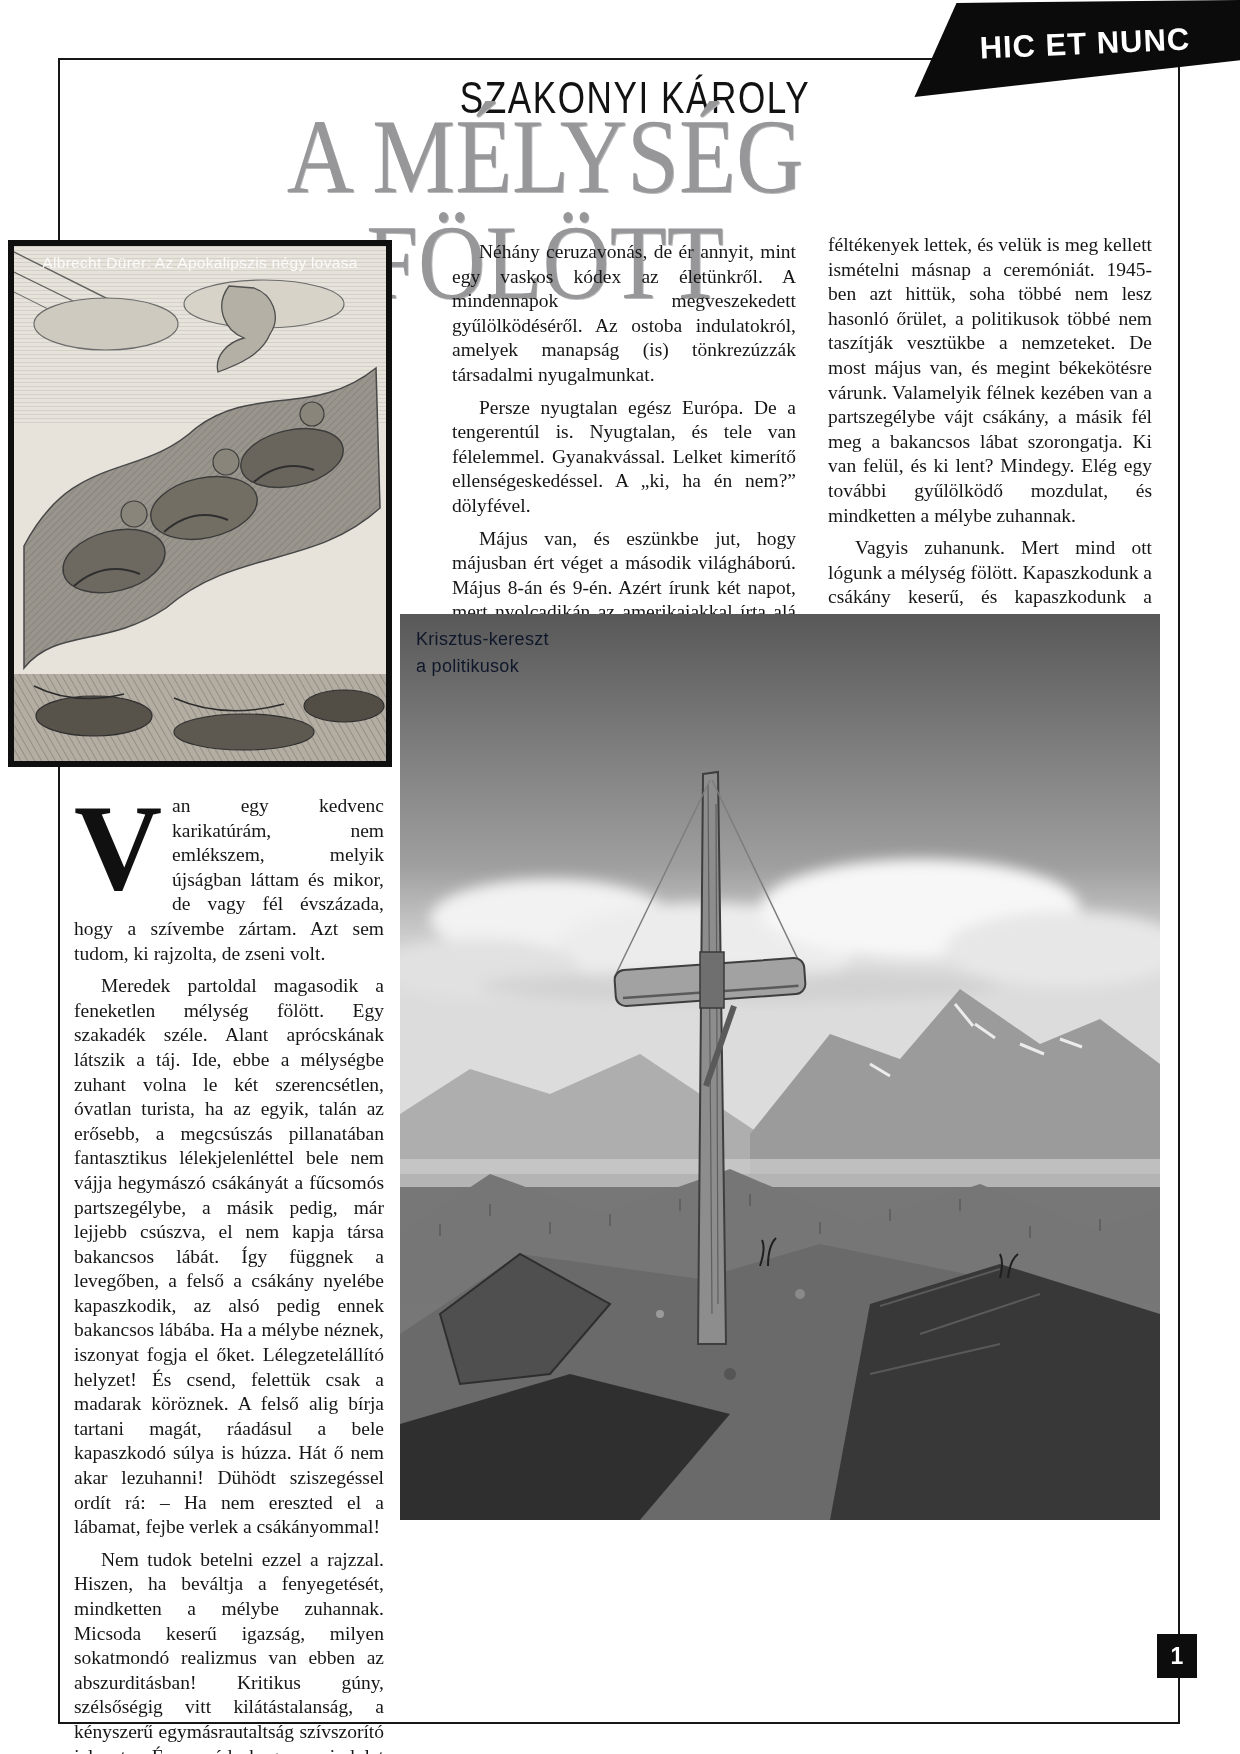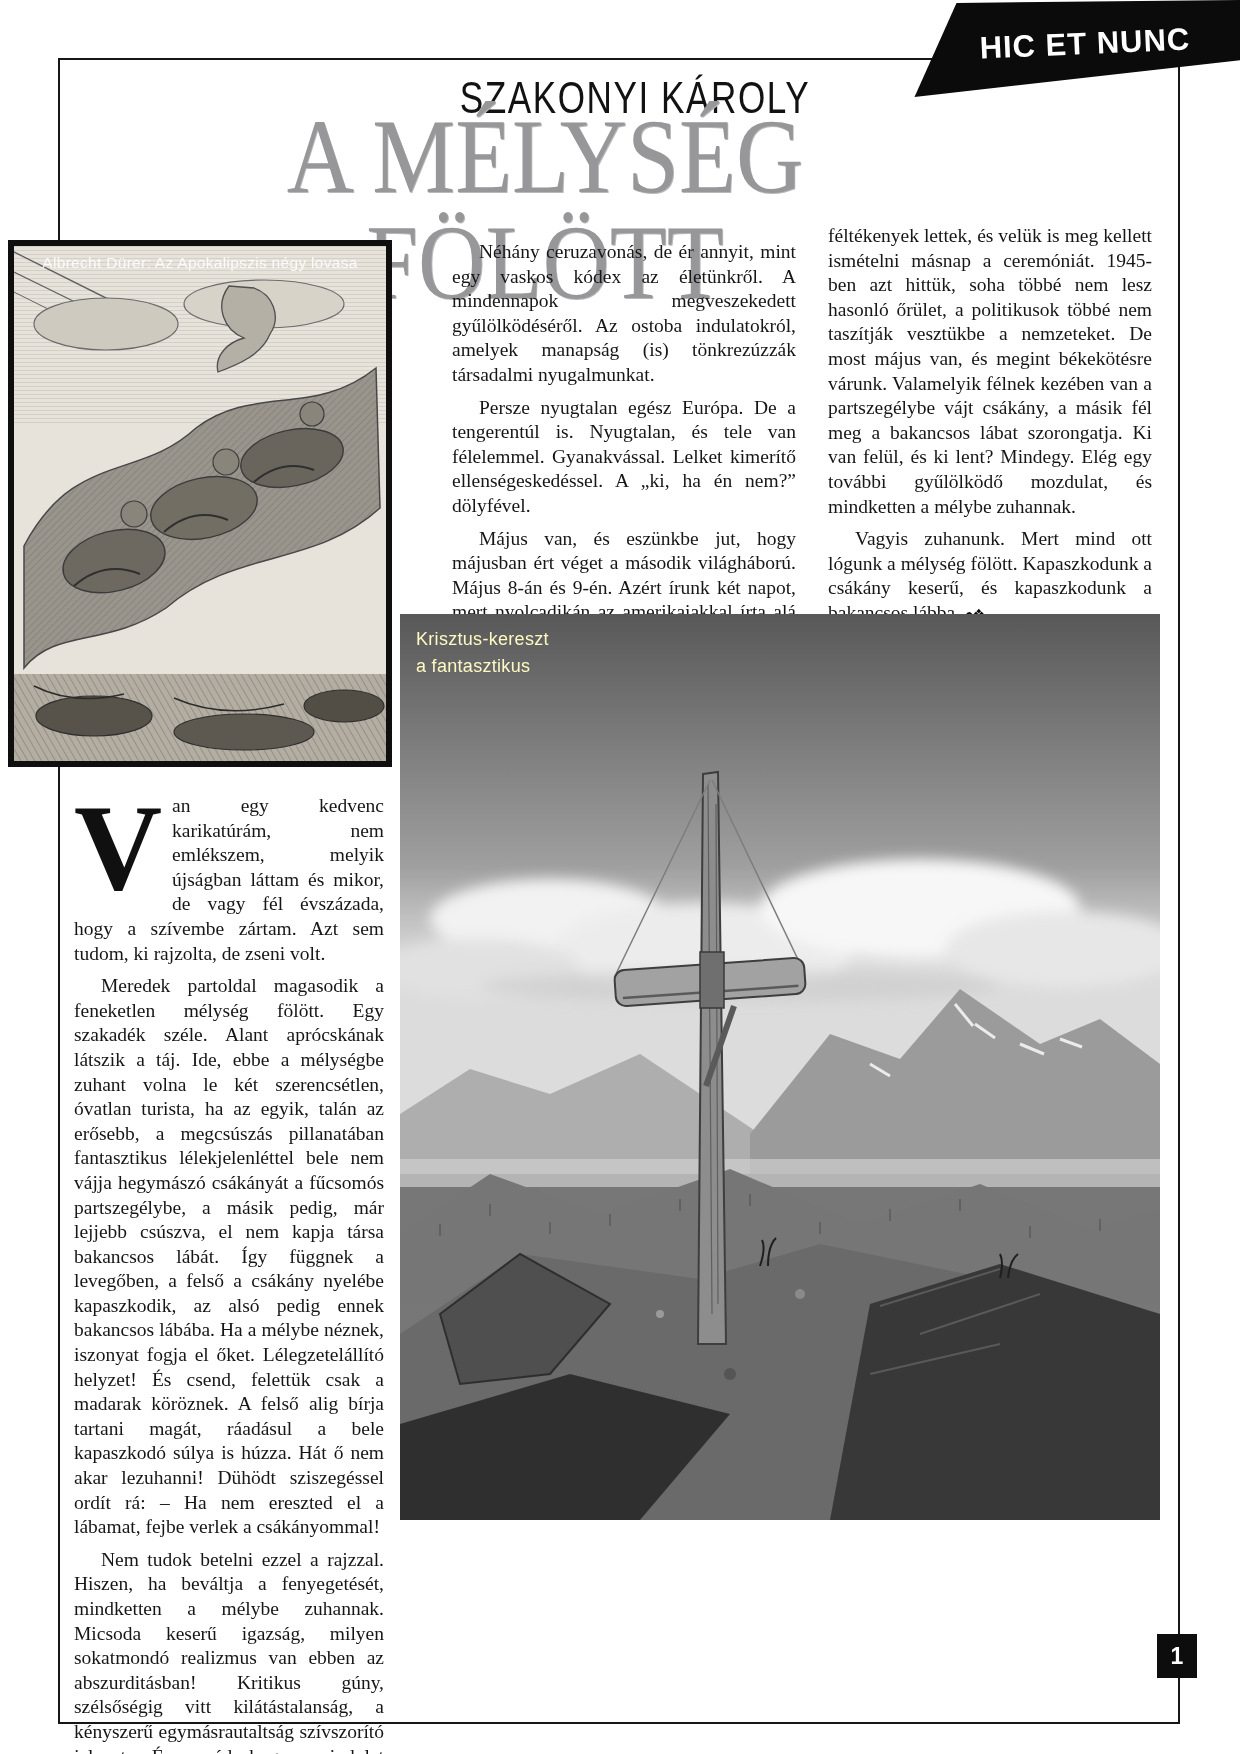--- a/index.html
+++ b/index.html
@@ -25,29 +25,29 @@
              border:6px solid #0f0f0f;box-sizing:border-box;background:#6d28d9;z-index:10;}
   .engraving svg{display:block;width:100%;height:100%;}
   .engraving-caption{position:absolute;top:8px;left:0;width:100%;text-align:center;
              color:rgba(255,255,255,.85);font-family:"Liberation Sans",sans-serif;
              font-size:15.5px;letter-spacing:.3px;z-index:11;}
   
   .col{position:absolute;}
   .col p{margin:8px;font-size:19.5px;line-height:24.6px;text-align:justify;}
   .indent{text-indent:27px;}
   .col-mid{left:444px;top:232px;width:360px;}
-  .col-right{left:820px;top:216px;width:340px;}
+  .col-right{left:820px;top:225px;width:340px;}
   .col-left{left:66px;top:786px;width:326px;}
   .dropcap{float:left;font-size:122px;line-height:.78;font-weight:bold;color:#101010;
            margin:6px 10px 0 0;font-family:"Liberation Serif",serif;}
   .endmark{font-size:14px;letter-spacing:-1px;color:#0b0b0b;white-space:nowrap;}
   
   .photo{position:absolute;left:400px;top:614px;width:760px;height:906px;background:#777;z-index:5;}
   .photo svg{display:block;width:100%;height:100%;}
-  .photo-caption{position:absolute;left:16px;top:12px;color:#fef9c3;
+  .photo-caption{position:absolute;left:16px;top:12px;color:#0f172a;
            font-family:"Liberation Sans",sans-serif;font-size:18px;line-height:27px;
            letter-spacing:.3px;z-index:6;}
   
   .pagenum{position:absolute;left:1157px;top:1634px;width:40px;height:44px;background:#0d0d0d;
            color:#fff;display:flex;align-items:center;justify-content:center;z-index:20;
            font-family:"Liberation Sans",sans-serif;font-weight:bold;font-size:23px;}
 </style>
 </head>
 <body>
 
@@ -169,21 +169,21 @@
       <polygon points="470,690 600,650 760,700 760,906 430,906" fill="#383838"></polygon>
       <path d="M480,692 L600,655 M520,720 L640,680 M470,760 L600,730" stroke="#707070" stroke-width="2" fill="none" opacity="0.6"></path>
       <polygon points="0,810 170,760 330,800 240,906 0,906" fill="#2f2f2f"></polygon>
       <path d="M360,652 q6,-18 2,-26 M368,652 q0,-20 8,-28 M600,664 q4,-16 0,-24 M608,664 q2,-18 10,-24" stroke="#1f1f1f" stroke-width="2" fill="none"></path>
       <circle cx="260" cy="700" r="4" fill="#9a9a9a"></circle>
       <circle cx="400" cy="680" r="5" fill="#8a8a8a"></circle>
       <circle cx="330" cy="760" r="6" fill="#555"></circle>
     </svg>
     <div class="photo-caption">
       <div>Krisztus-kereszt</div>
-      <div>a fantasztikus</div>
+      <div>a politikusok</div>
     </div>
   </div>
 
   <div class="pagenum">
     <span>1</span>
   </div>
 
 </div>
 
 </body></html>

